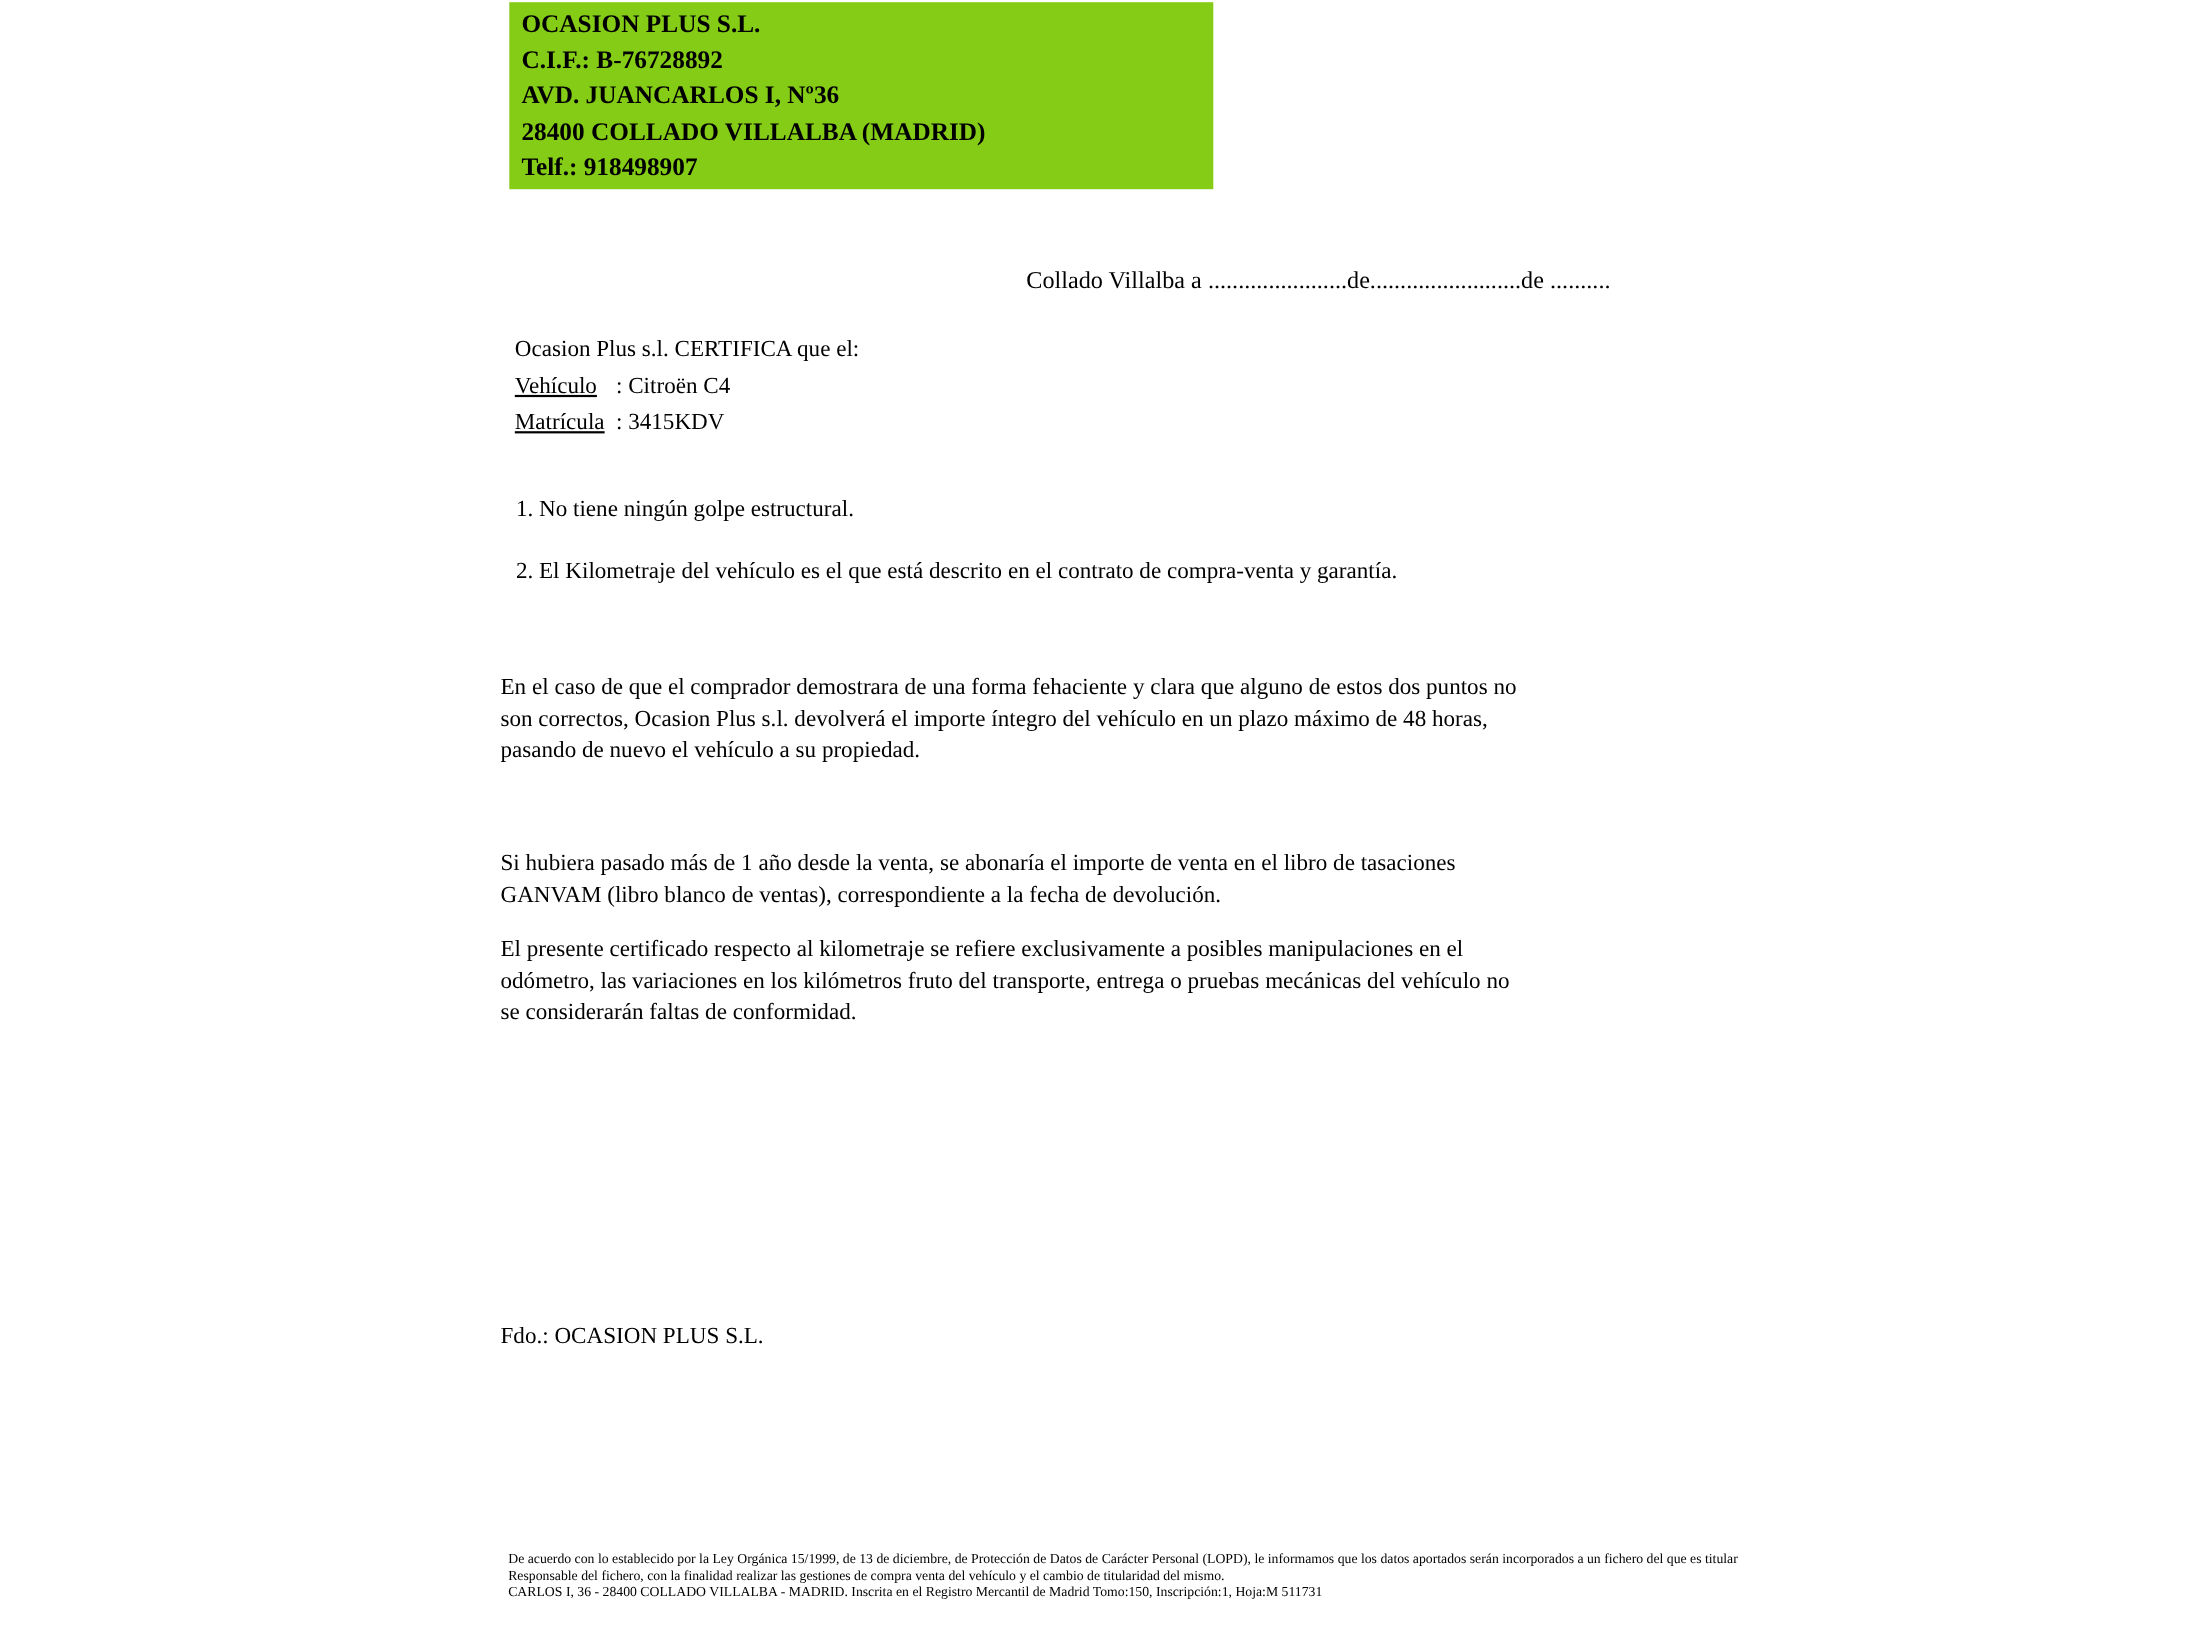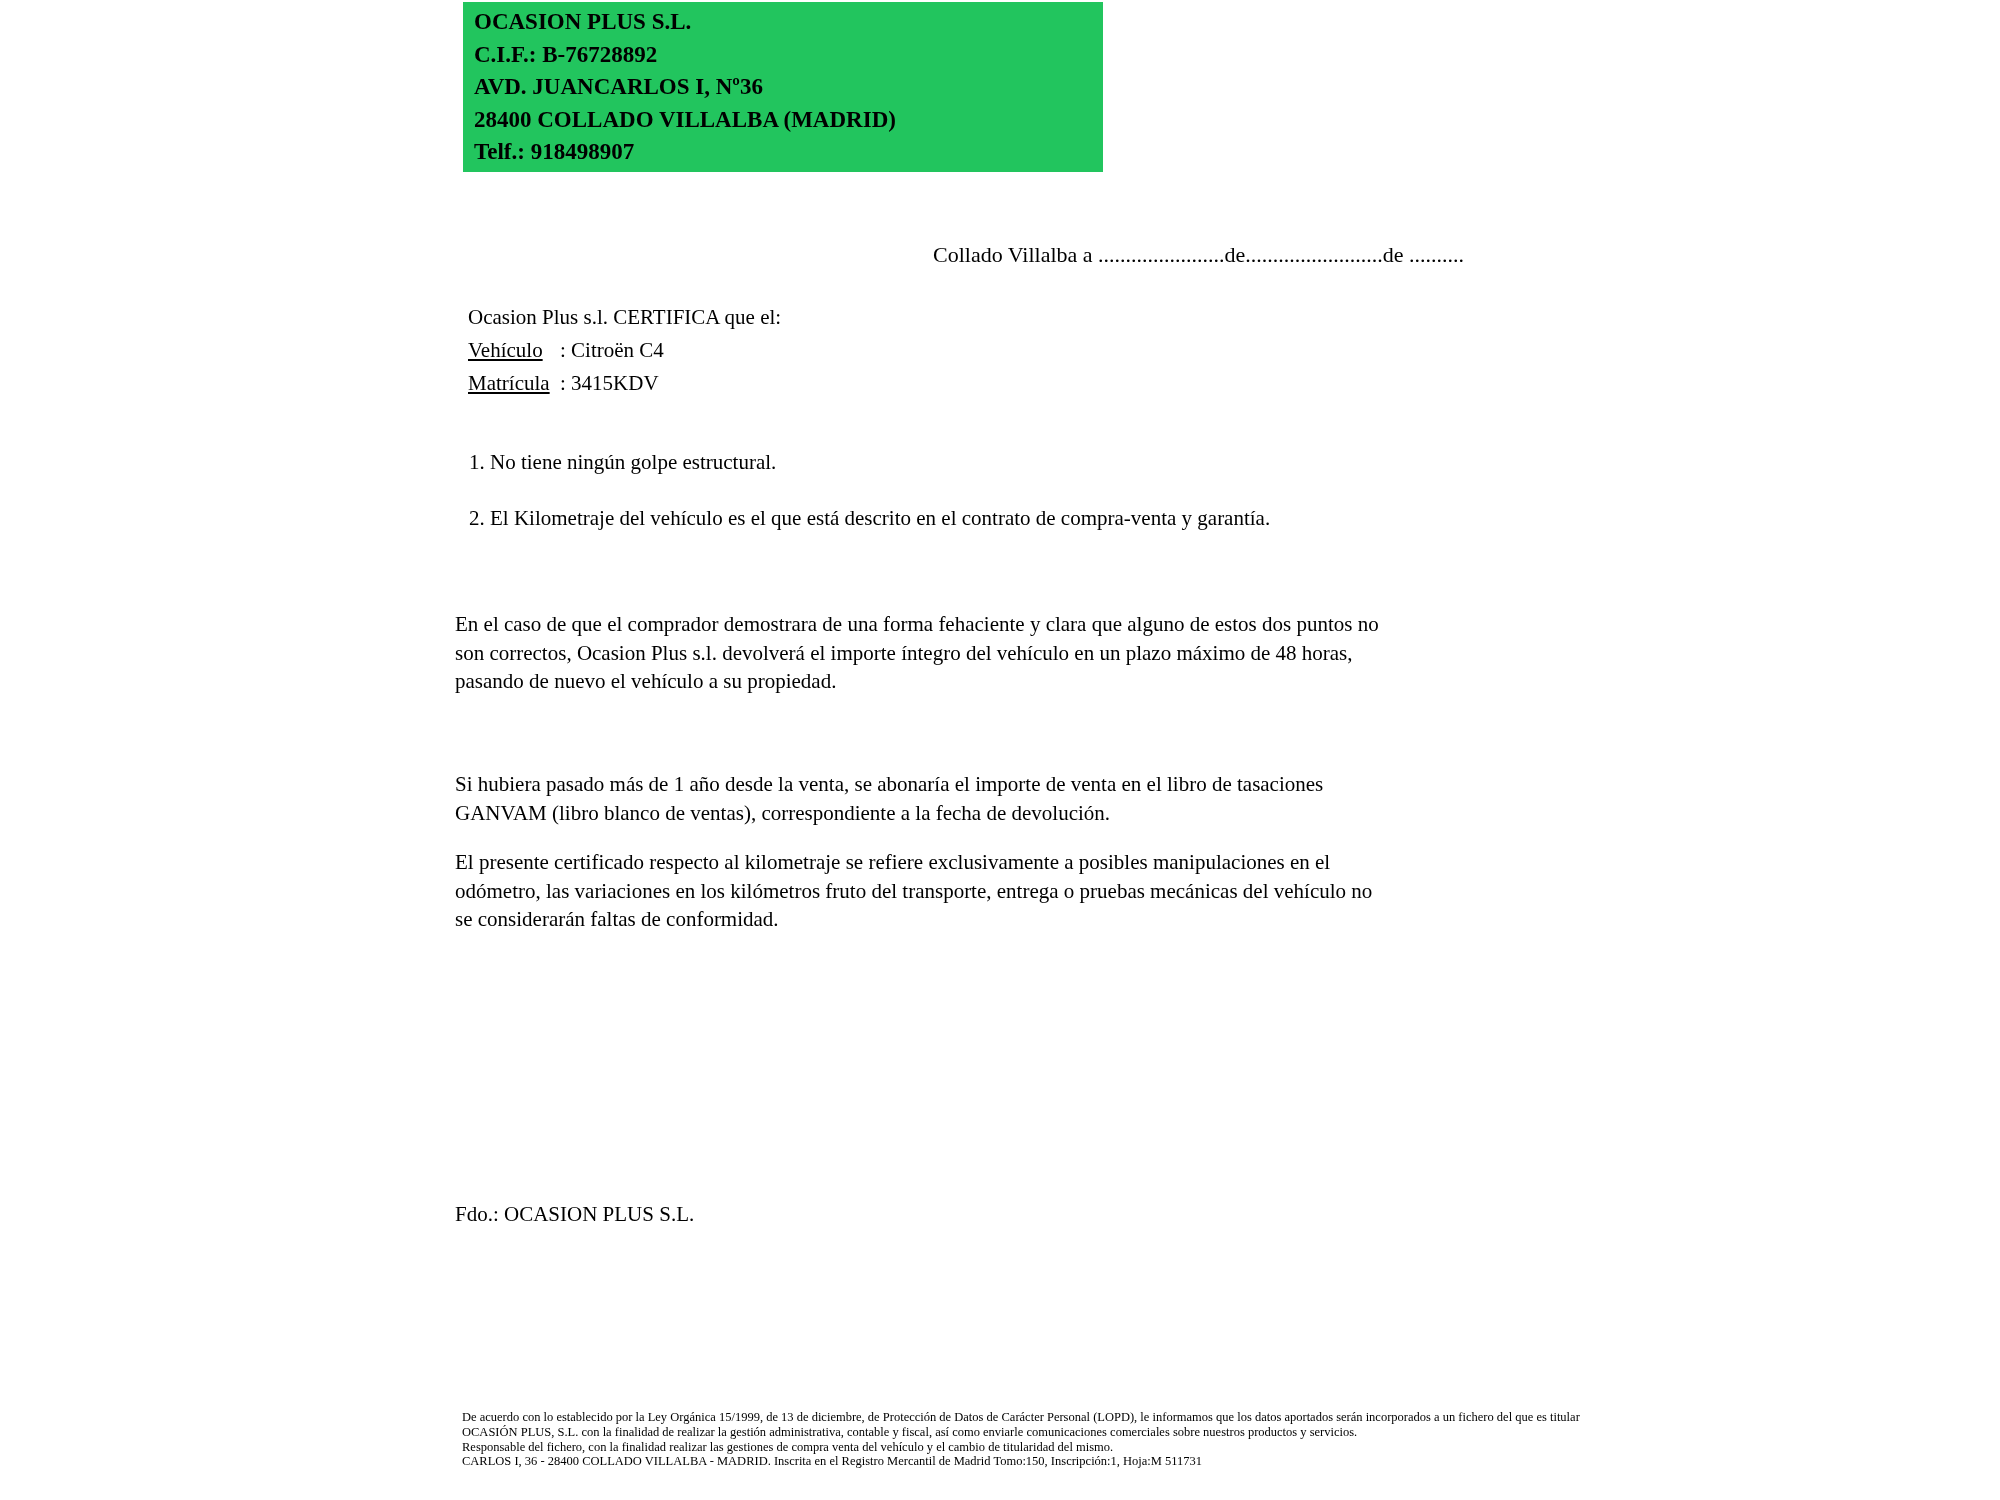--- a/index.html
+++ b/index.html
@@ -15,21 +15,21 @@
     font-family: "Liberation Serif", "DejaVu Serif", serif;
     color: #000000;
     overflow: hidden;
   }
   .header-box {
     position: absolute;
     left: 463px;
     top: 2px;
     width: 640px;
     height: 170px;
-    background: #22c55e;
+    background: #84cc16;
     padding: 4px 0 0 11px;
     box-sizing: border-box;
     font-weight: bold;
     font-size: 23px;
     line-height: 32.5px;
     white-space: nowrap;
   }
   .date-line {
     position: absolute;
     left: 933px;
@@ -119,18 +119,17 @@
   <div class="para para-3">Si hubiera pasado más de 1 año desde la venta, se abonaría el importe de venta en el libro de tasaciones
 GANVAM (libro blanco de ventas), correspondiente a la fecha de devolución.</div>
   <div class="para para-4">El presente certificado respecto al kilometraje se refiere exclusivamente a posibles manipulaciones en el
 odómetro, las variaciones en los kilómetros fruto del transporte, entrega o pruebas mecánicas del vehículo no
 se considerarán faltas de conformidad.</div>
 
   <div class="signature">Fdo.: OCASION PLUS S.L.</div>
 
   <div class="legal-footer">
     <div>De acuerdo con lo establecido por la Ley Orgánica 15/1999, de 13 de diciembre, de Protección de Datos de Carácter Personal (LOPD), le informamos que los datos aportados serán incorporados a un fichero del que es titular</div>
-    <div>OCASIÓN PLUS, S.L. con la finalidad de realizar la gestión administrativa, contable y fiscal, así como enviarle comunicaciones comerciales sobre nuestros productos y servicios.</div>
     <div>Responsable del fichero, con la finalidad realizar las gestiones de compra venta del vehículo y el cambio de titularidad del mismo.</div>
     <div>CARLOS I, 36 - 28400 COLLADO VILLALBA - MADRID. Inscrita en el Registro Mercantil de Madrid Tomo:150, Inscripción:1, Hoja:M 511731</div>
   </div>
 
 </div>
 
 </body></html>

